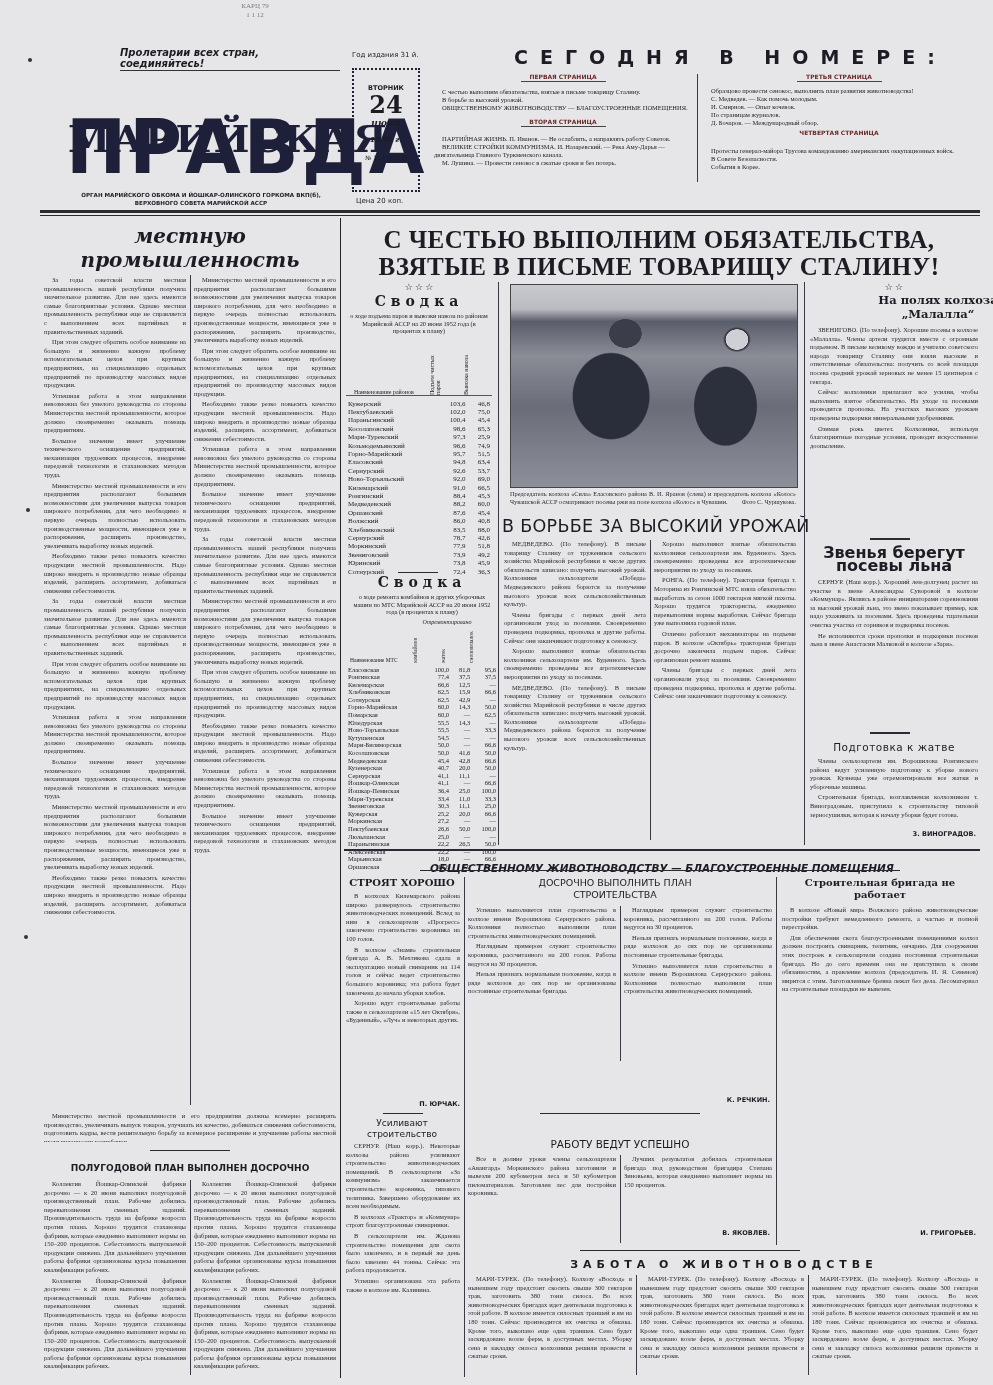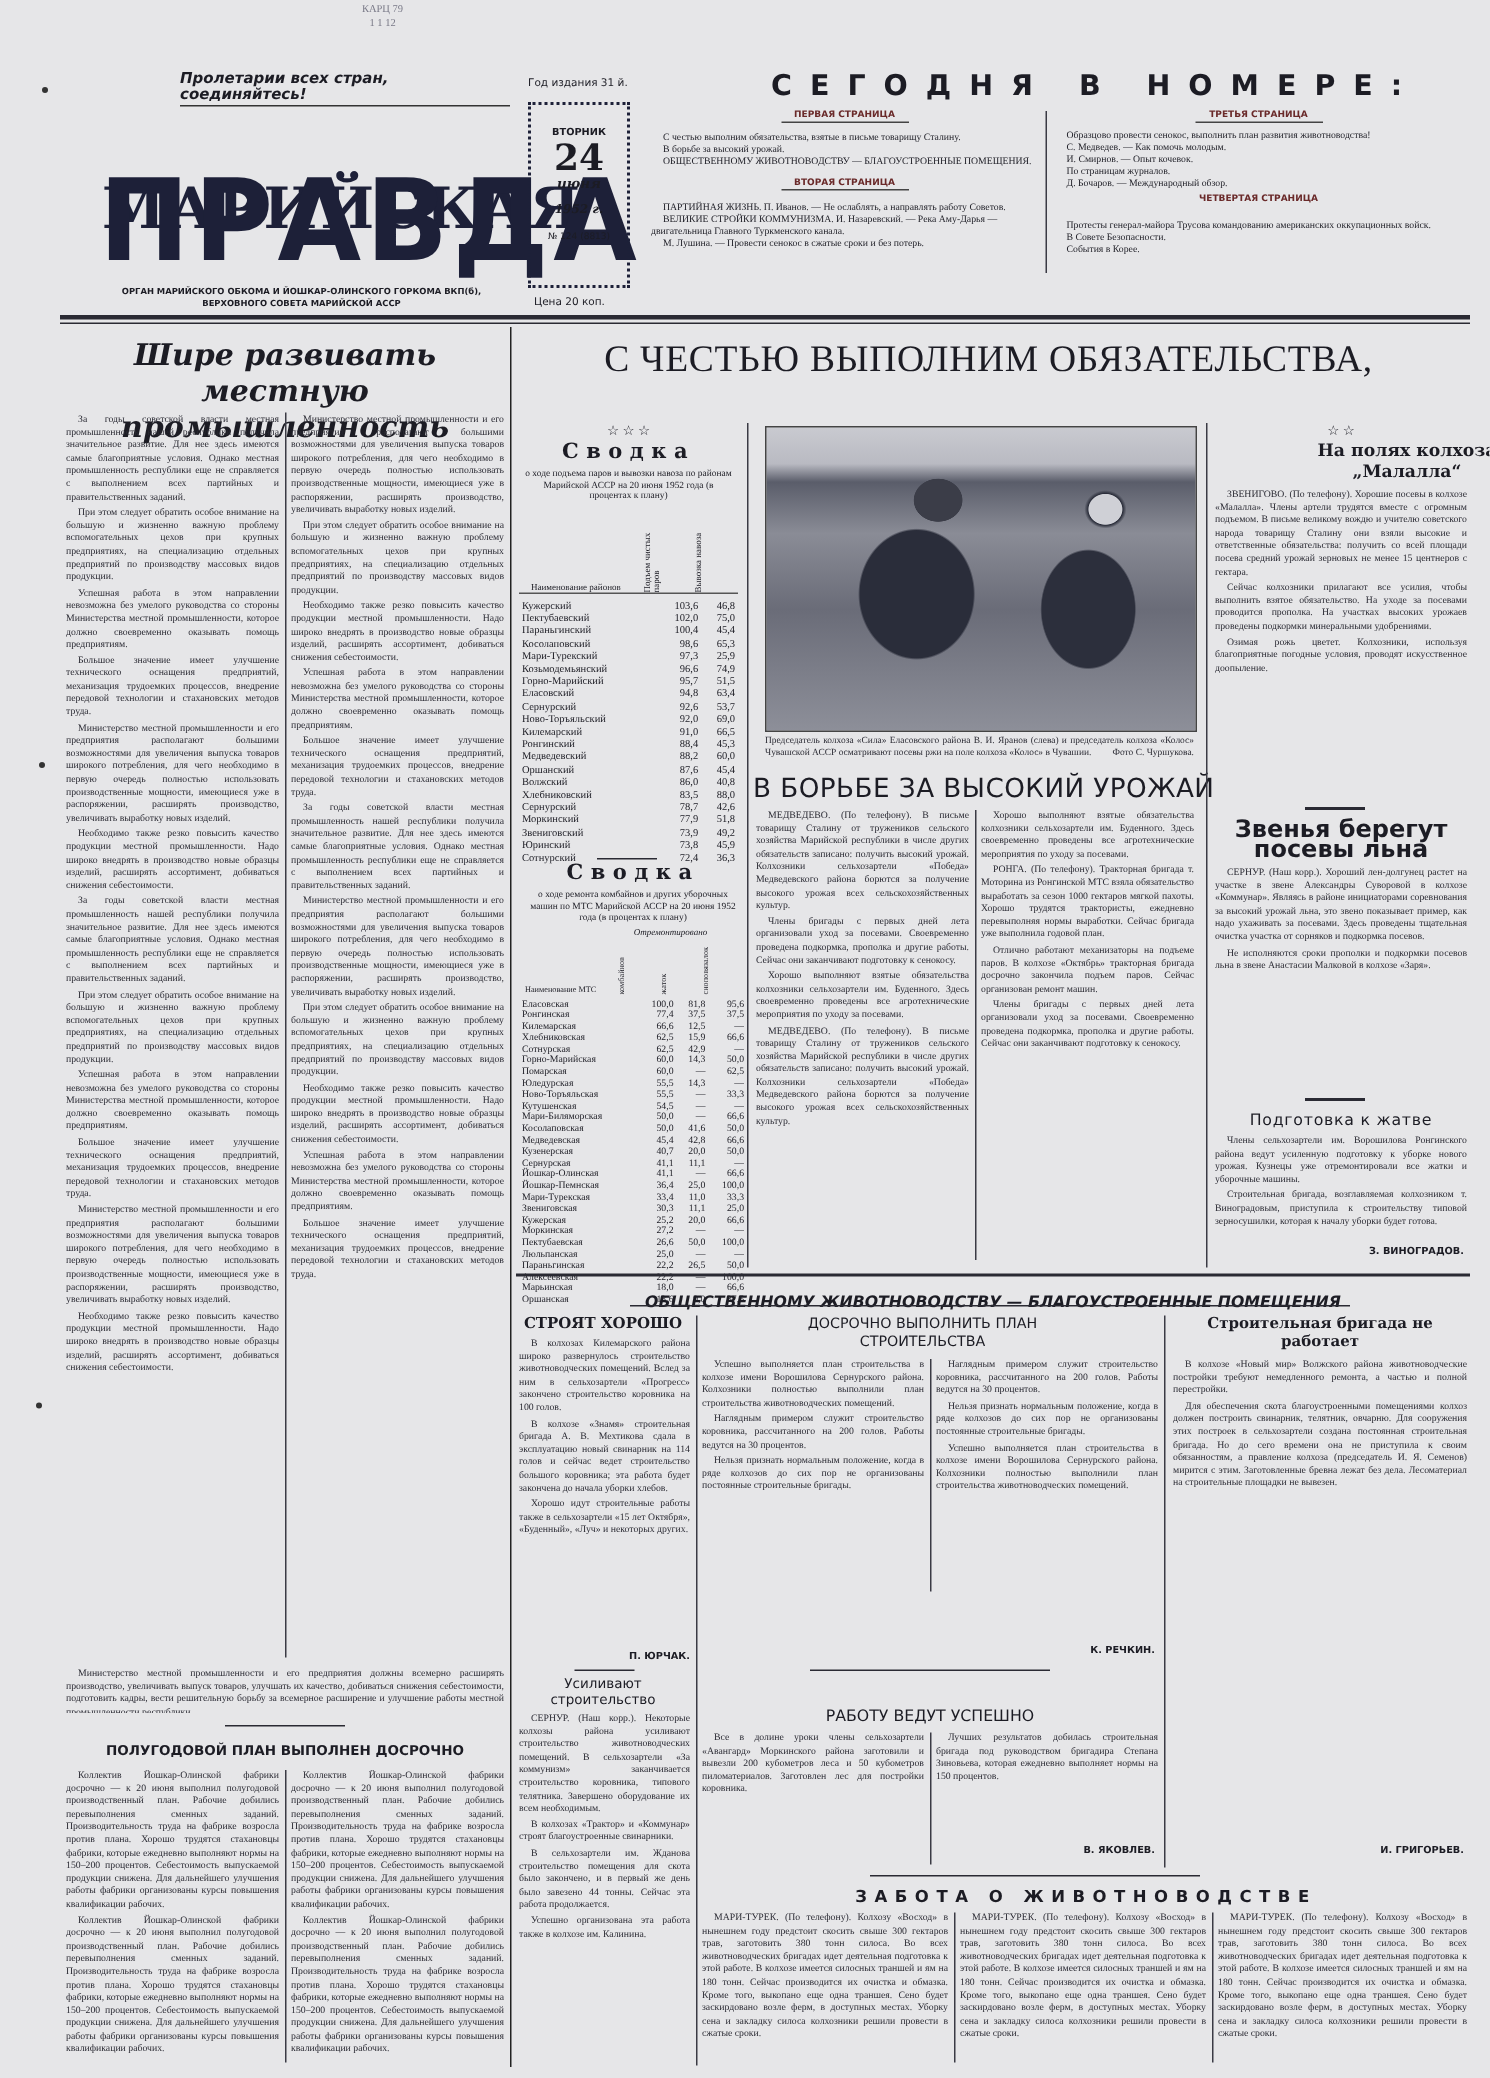--- a/index.html
+++ b/index.html
@@ -74,21 +74,20 @@
   <div class="center" style="font-family:'DejaVu Sans',sans-serif;font-weight:bold;font-size:6px;color:#6a2a2a;width:85px;margin:2px auto 10px auto;">ЧЕТВЕРТАЯ СТРАНИЦА</div>
   <div style="text-indent:8px;">Протесты генерал-майора Трусова командованию американских оккупационных войск.</div>
   <div style="text-indent:8px;">В Совете Безопасности.</div>
   <div style="text-indent:8px;">События в Корее.</div>
 </div>
 
 <div class="abs rule" style="left:40px;top:210px;width:940px;height:3px;"></div>
 <div class="abs rule" style="left:40px;top:215px;width:940px;height:1px;"></div>
 
 <div class="abs center" style="left:42px;top:224px;width:296px;font-family:'DejaVu Serif',serif;font-style:italic;font-weight:bold;font-size:20px;line-height:24px;">
-  <div>Шире развивать</div>
   <div>местную промышленность</div>
 </div>
 <div class="vrule" style="left:190px;top:275px;height:830px;"></div>
 <div class="abs txt" style="left:44px;top:276px;width:142px;height:830px;overflow:hidden;">
   <p>За годы советской власти местная промышленность нашей республики получила значительное развитие. Для нее здесь имеются самые благоприятные условия. Однако местная промышленность республики еще не справляется с выполнением всех партийных и правительственных заданий.</p>
   <p>При этом следует обратить особое внимание на большую и жизненно важную проблему вспомогательных цехов при крупных предприятиях, на специализацию отдельных предприятий по производству массовых видов продукции.</p>
   <p>Успешная работа в этом направлении невозможна без умелого руководства со стороны Министерства местной промышленности, которое должно своевременно оказывать помощь предприятиям.</p>
   <p>Большое значение имеет улучшение технического оснащения предприятий, механизация трудоемких процессов, внедрение передовой технологии и стахановских методов труда.</p>
   <p>Министерство местной промышленности и его предприятия располагают большими возможностями для увеличения выпуска товаров широкого потребления, для чего необходимо в первую очередь полностью использовать производственные мощности, имеющиеся уже в распоряжении, расширять производство, увеличивать выработку новых изделий.</p>
   <p>Необходимо также резко повысить качество продукции местной промышленности. Надо широко внедрять в производство новые образцы изделий, расширять ассортимент, добиваться снижения себестоимости.</p>
@@ -123,22 +122,23 @@
   <p>Коллектив Йошкар-Олинской фабрики досрочно — к 20 июня выполнил полугодовой производственный план. Рабочие добились перевыполнения сменных заданий. Производительность труда на фабрике возросла против плана. Хорошо трудятся стахановцы фабрики, которые ежедневно выполняют нормы на 150–200 процентов. Себестоимость выпускаемой продукции снижена. Для дальнейшего улучшения работы фабрики организованы курсы повышения квалификации рабочих.</p>
 </div>
 <div class="vrule" style="left:190px;top:1180px;height:195px;"></div>
 <div class="abs txt" style="left:194px;top:1180px;width:142px;height:195px;overflow:hidden;">
   <p>Коллектив Йошкар-Олинской фабрики досрочно — к 20 июня выполнил полугодовой производственный план. Рабочие добились перевыполнения сменных заданий. Производительность труда на фабрике возросла против плана. Хорошо трудятся стахановцы фабрики, которые ежедневно выполняют нормы на 150–200 процентов. Себестоимость выпускаемой продукции снижена. Для дальнейшего улучшения работы фабрики организованы курсы повышения квалификации рабочих.</p>
   <p>Коллектив Йошкар-Олинской фабрики досрочно — к 20 июня выполнил полугодовой производственный план. Рабочие добились перевыполнения сменных заданий. Производительность труда на фабрике возросла против плана. Хорошо трудятся стахановцы фабрики, которые ежедневно выполняют нормы на 150–200 процентов. Себестоимость выпускаемой продукции снижена. Для дальнейшего улучшения работы фабрики организованы курсы повышения квалификации рабочих.</p>
 </div>
 
 <div class="vrule" style="left:340px;top:218px;height:1160px;background:#222;"></div>
 
-<div class="abs center" style="left:344px;top:226px;width:630px;font-family:'Liberation Serif',serif;font-weight:normal;font-size:25px;line-height:27px;letter-spacing:0.5px;">
+<div class="abs center" style="left:344px;top:226px;width:630px;font-family:'Liberation Serif',serif;font-weight:bold;font-size:25px;line-height:27px;letter-spacing:0.5px;">
   <div>С ЧЕСТЬЮ ВЫПОЛНИМ ОБЯЗАТЕЛЬСТВА,</div>
+  <div>ВЗЯТЫЕ В ПИСЬМЕ ТОВАРИЩУ СТАЛИНУ!</div>
 </div>
 
 <div class="abs center" style="left:346px;top:282px;width:146px;font-size:9px;">☆ ☆ ☆</div>
 <div class="abs" style="left:346px;top:293px;width:146px;">
   <div class="center" style="font-family:'DejaVu Serif',serif;font-weight:bold;font-size:14px;letter-spacing:5px;">Сводка</div>
   <div class="center" style="font-size:6.3px;line-height:7.5px;margin:3px 4px 4px 4px;">о ходе подъема паров и вывозки навоза по районам Марийской АССР на 20 июня 1952 года (в процентах к плану)</div>
   <div style="display:flex;align-items:flex-end;height:56px;font-size:6px;border-bottom:1px solid #555;">
     <div style="width:78px;padding-left:8px;">Наименование районов</div>
     <div style="width:30px;writing-mode:vertical-rl;transform:rotate(180deg);height:50px;">Подъем чистых паров</div>
     <div style="width:30px;writing-mode:vertical-rl;transform:rotate(180deg);height:50px;margin-left:6px;">Вывозка навоза</div>

